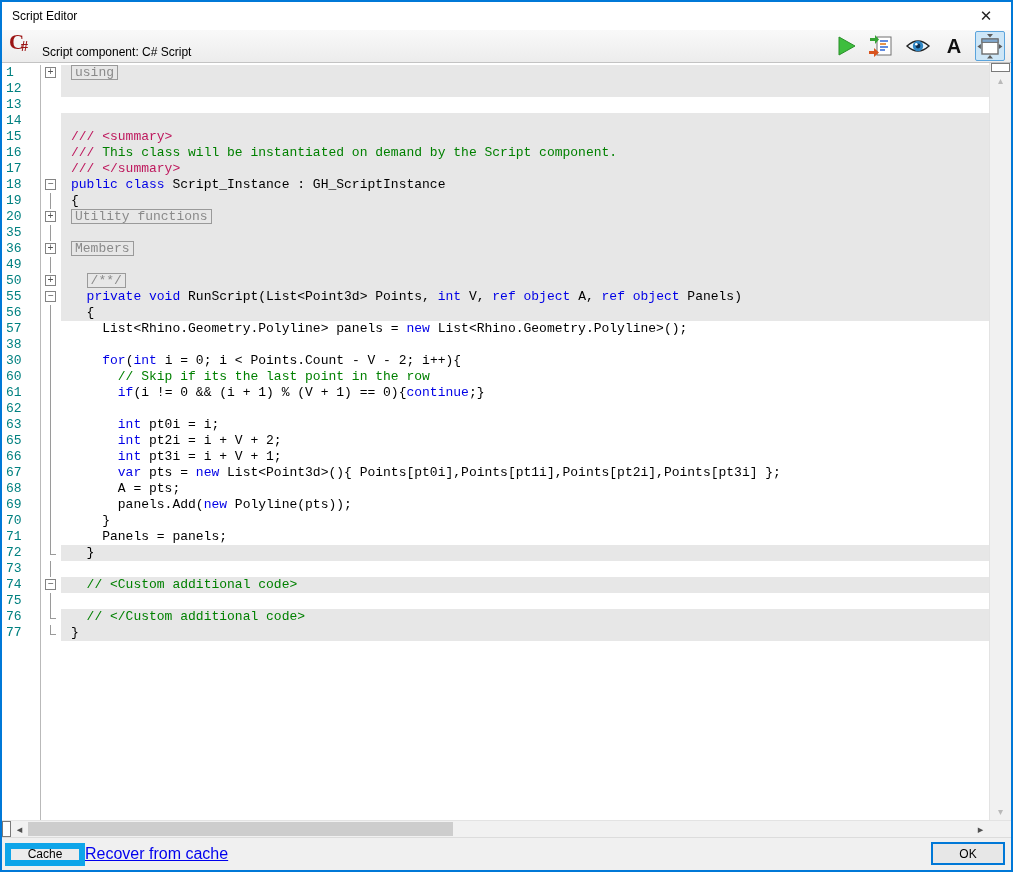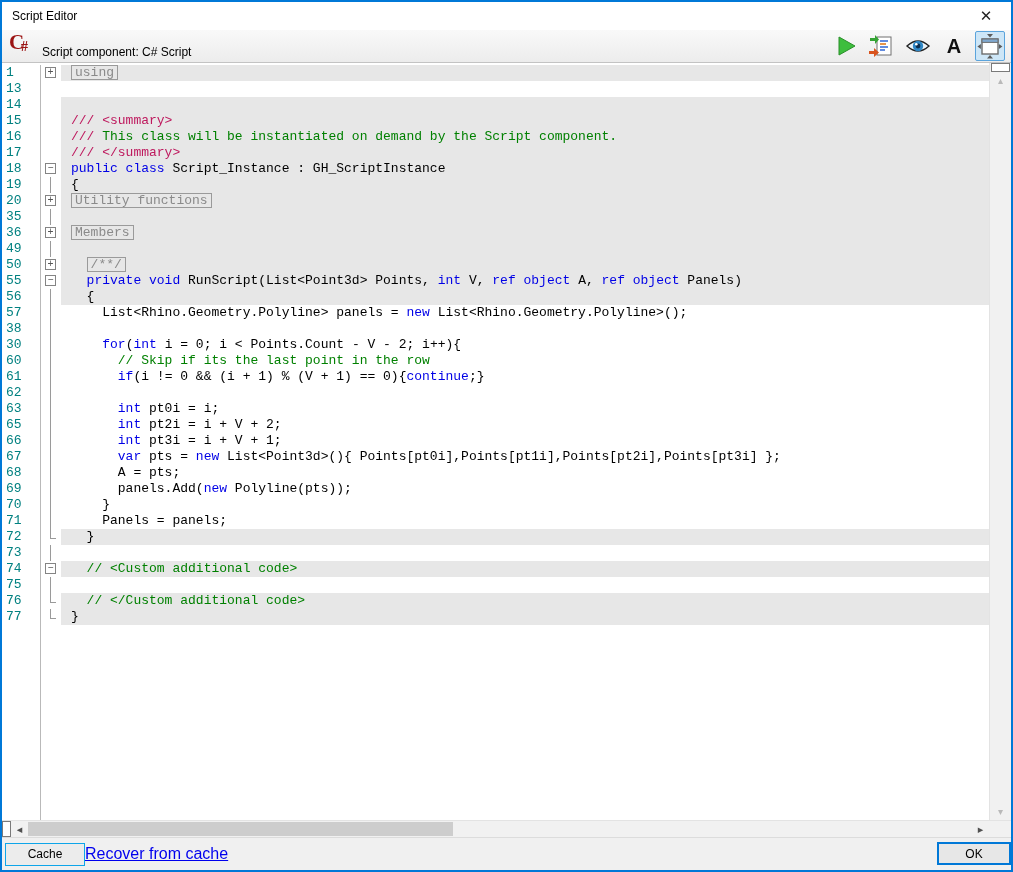--- a/index.html
+++ b/index.html
@@ -55,25 +55,25 @@
   .hscroll-row { height:17px; flex:0 0 auto; display:flex; border-top:1px solid #e3e3e3; }
   .h-split { width:9px; background:#fff; border:1px solid #7a7a7a; flex:0 0 auto; }
   .hscroll { flex:1 1 auto; background:#f1f1f1; display:flex; align-items:center; }
   .h-arrow { width:17px; height:100%; display:flex; align-items:center; justify-content:center; color:#505050; font-size:11px; flex:0 0 auto; }
   .h-track { flex:1 1 auto; height:100%; position:relative; }
   .h-thumb { position:absolute; left:0; top:1px; bottom:1px; width:45%; background:#cdcdcd; }
   .corner { width:22px; background:#f1f1f1; flex:0 0 auto; }
   
   .footer { height:33px; flex:0 0 auto; background:#f0f0f0; border-top:1px solid #dcdcdc;
     display:flex; align-items:center; padding:0 3px; position:relative; }
-  .btn { height:23px; background:#ececec; border:1px solid #0ea5e9; font-size:12px; color:#000;
+  .btn { height:23px; background:#ececec; border:6px solid #0ea5e9; font-size:12px; color:#000;
     display:flex; align-items:center; justify-content:center; font-family:"Liberation Sans",sans-serif; }
   .cache-btn { width:80px; }
   .link { font-size:16px; color:#0000ee; text-decoration:underline; cursor:pointer; }
-  .ok-btn { position:absolute; right:0; top:4px; width:74px; border:2px solid #0078D7; background:#e7e7e7; }
+  .ok-btn { position:absolute; right:6px; top:4px; width:74px; border:2px solid #0078D7; background:#e7e7e7; }
   
   .tb-btn svg { display:block; }
 </style>
 </head>
 <body>
 
 <div class="window">
 
   <div class="titlebar">
     <span class="title">Script Editor</span>
@@ -129,20 +129,25 @@
 
   <div class="editor">
     <div class="edit-body">
       <div class="rows-col">
           <div class="row">
             <div class="ln">1</div>
             <div class="fold">
               <span class="fbox">+</span>
             </div>
             <div class="code ro"><span class="cbox">using</span></div>
+          </div>
+          <div class="row">
+            <div class="ln">12</div>
+            <div class="fold"></div>
+            <div class="code ro"></div>
           </div>
           <div class="row">
             <div class="ln">13</div>
             <div class="fold"></div>
             <div class="code rw"></div>
           </div>
           <div class="row">
             <div class="ln">14</div>
             <div class="fold"></div>
             <div class="code ro"></div>

